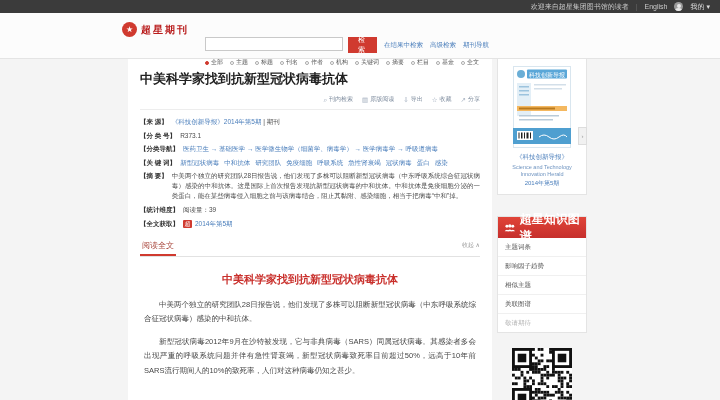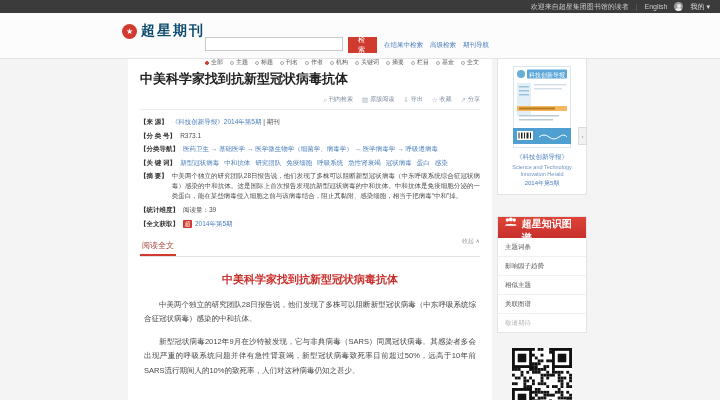--- a/index.html
+++ b/index.html
@@ -11,21 +11,21 @@
   .topbar .sep{color:#666;}
   .avatar{width:9px;height:9px;border-radius:50%;background:#9b9b9b;position:relative;overflow:hidden;}
   .avatar::before{content:"";position:absolute;left:2.5px;top:1.5px;width:4px;height:4px;border-radius:50%;background:#e8e8e8;}
   .avatar::after{content:"";position:absolute;left:1px;top:6px;width:7px;height:5px;border-radius:50%;background:#e8e8e8;}
   .user{display:flex;align-items:center;gap:2px;color:#ddd;}
 
   
   .header{position:absolute;top:13px;left:0;right:0;height:45px;background:#fcfcfc;border-bottom:1px solid #e4e4e4;z-index:4;}
   .logo{position:absolute;left:122px;top:9px;display:flex;align-items:center;gap:4px;}
   .logo-mark{width:15px;height:15px;border-radius:50%;background:#d03a2f;color:#fff;font-size:8px;display:flex;align-items:center;justify-content:center;}
-  .logo-text{font-size:14px;font-weight:bold;color:#0c4a6e;letter-spacing:2px;}
+  .logo-text{font-size:10px;font-weight:bold;color:#b91c1c;letter-spacing:2px;}
   .search-input{position:absolute;left:205px;top:24px;width:138px;height:14px;border:1px solid #c9c9c9;background:#fff;font-size:7px;padding:0 3px;box-sizing:border-box;}
   .search-btn{position:absolute;left:348px;top:24px;width:29px;height:16px;background:#d03a2f;color:#fff;font-size:7px;border:none;display:flex;align-items:center;justify-content:center;letter-spacing:2px;cursor:pointer;}
   .search-links{position:absolute;left:384px;top:28px;display:flex;gap:7px;font-size:6.5px;color:#4a7ebb;}
   .search-links span{cursor:pointer;}
   .scopes{position:absolute;left:205px;top:45px;display:flex;gap:7px;font-size:6px;color:#555;align-items:center;}
   .scope{display:flex;align-items:center;gap:2px;cursor:pointer;}
   .scope .dot{width:4px;height:4px;border:1px solid #aaa;border-radius:50%;box-sizing:border-box;background:#fff;}
   .scope.selected .dot{background:#d03a2f;border-color:#d03a2f;}
 
   
@@ -34,36 +34,36 @@
   .actions{display:flex;justify-content:flex-end;gap:9px;font-size:6px;color:#7d8b9d;align-items:center;border-bottom:1px solid #ededed;padding-bottom:5px;margin-bottom:7px;}
   .action{display:flex;gap:2px;align-items:center;cursor:pointer;}
   .action .ic{font-size:6.5px;color:#9aa7b8;}
   .meta{font-size:6.5px;color:#4a4a4a;}
   .meta-row{display:flex;margin-bottom:3.5px;line-height:1.55;}
   .meta-label{color:#333;font-weight:bold;white-space:nowrap;margin-right:4px;}
   .blue{color:#4a7ebb;}
   .kw{color:#4a7ebb;margin-right:5px;cursor:pointer;}
   .badge{display:inline-block;background:#d03a2f;color:#fff;font-size:6px;padding:0 1.5px;border-radius:1px;margin-right:3px;line-height:8px;}
   .abstract{text-align:justify;}
-  .reader-tabs{margin-top:8px;border-bottom:1px solid #e2e2e2;display:flex;justify-content:space-between;align-items:flex-start;}
+  .reader-tabs{margin-top:8px;border-bottom:1px solid #e2e2e2;display:flex;justify-content:space-between;align-items:center;}
   .tab-active{font-size:8px;color:#a8443a;border-bottom:2px solid #d03a2f;padding:3px 2px;cursor:pointer;}
   .collapse{font-size:6px;color:#999;cursor:pointer;padding-bottom:2px;}
   .reader-heading{text-align:center;font-size:11px;font-weight:bold;color:#c9302c;margin:15px 0 11px;}
   .reader-body p{font-size:7.5px;line-height:1.9;color:#474747;text-indent:2em;text-align:justify;margin:0 4px 9px;}
 
   
   .sidebar{position:absolute;left:497px;top:58px;width:90px;}
   .cover-card{background:#fff;border:1px solid #e4e4e4;padding:7px 4px 6px;text-align:center;position:relative;}
   .cover{display:block;margin:0 auto 5px;}
   .j-name{font-size:6.5px;color:#4a7ebb;margin-bottom:2px;cursor:pointer;}
   .j-en{font-size:5.5px;color:#6f94c0;margin-bottom:1px;}
   .j-issue{font-size:6px;color:#4a7ebb;margin-top:2px;cursor:pointer;}
   .cover-arrow{position:absolute;right:-1px;top:68px;width:7px;height:16px;background:#f1f1f1;border:1px solid #ddd;font-size:6px;color:#999;display:flex;align-items:center;justify-content:center;cursor:pointer;}
   .graph-card{margin-top:21px;background:#fff;border:1px solid #e4e4e4;}
-  .graph-header{height:21px;background:linear-gradient(#e04438,#c62f2c);color:#fff;display:flex;gap:4px;padding:0 6px;font-size:10px;font-weight:bold;}
+  .graph-header{height:21px;background:linear-gradient(#e04438,#c62f2c);color:#fff;display:flex;align-items:center;gap:4px;padding:0 6px;font-size:12px;font-weight:bold;}
   .graph-item{padding:4.5px 7px;font-size:6.5px;color:#555;border-bottom:1px solid #f0f0f0;cursor:pointer;}
   .graph-more{padding:4.5px 7px;font-size:6.5px;color:#b8b8b8;}
   .qr{margin:15px 0 0 15px;display:block;}
 </style>
 </head>
 <body>
 
 <div class="page">
 
   <div class="topbar">

